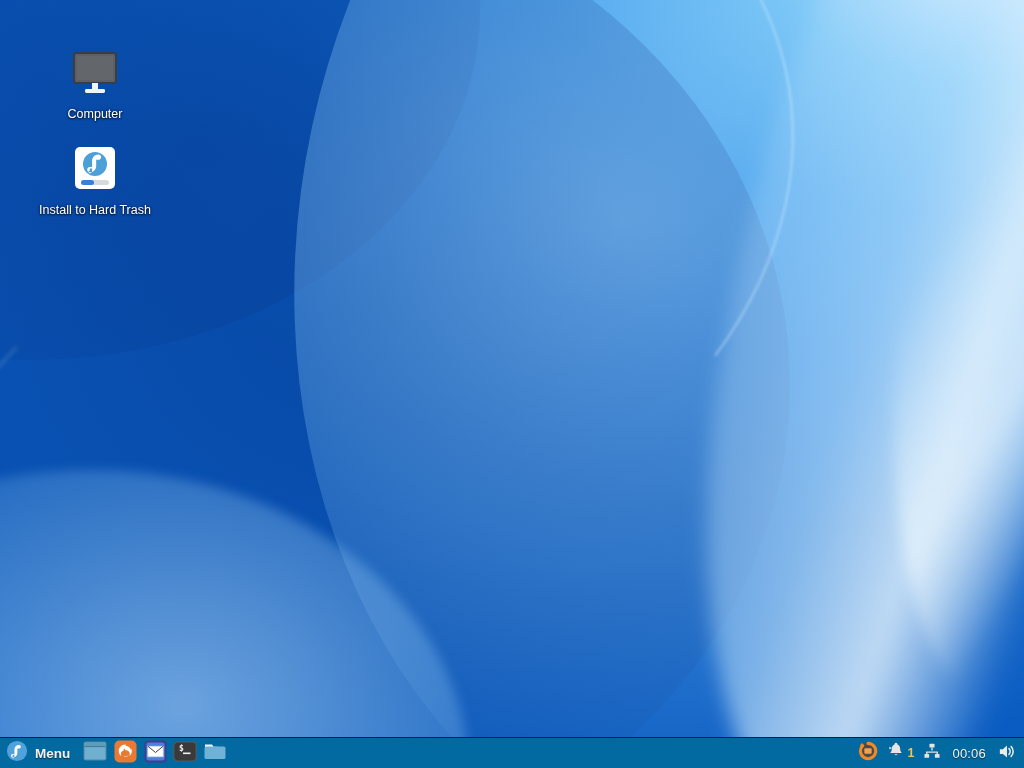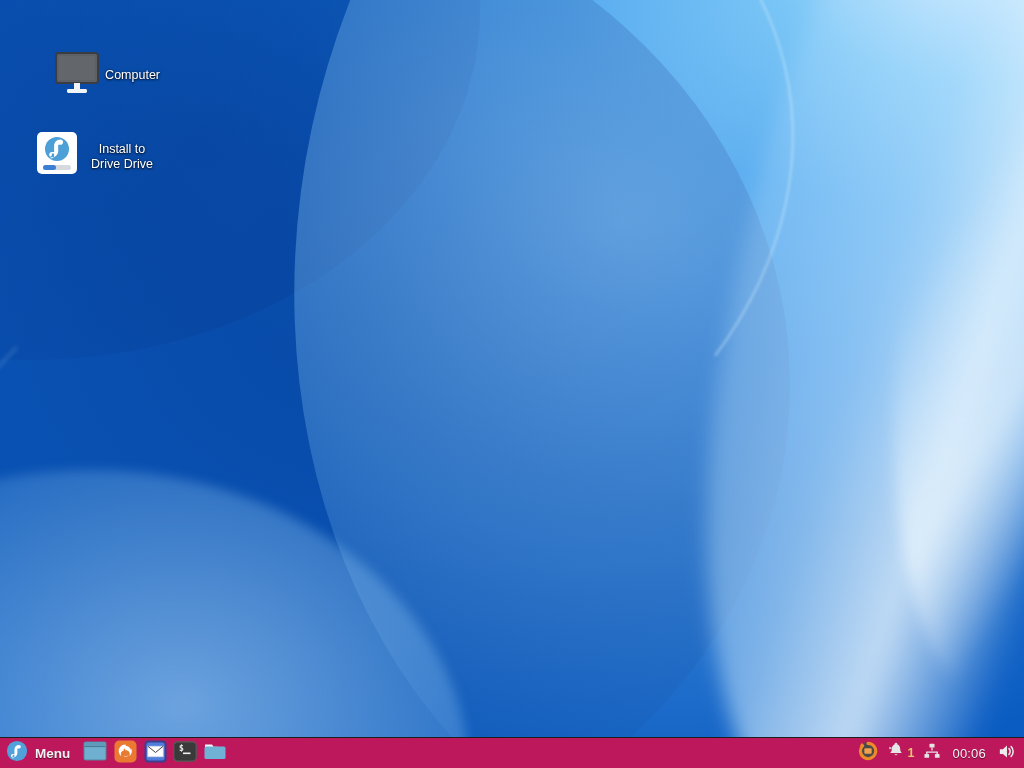--- a/index.html
+++ b/index.html
@@ -74,21 +74,21 @@
     left:-420px; top:-340px; width:900px; height:700px;
     background:radial-gradient(ellipse at 70% 70%, rgba(8,60,148,.55) 0%, rgba(10,74,165,0) 70%);
   }
 
   
   #desktop-icons{
     position:absolute; left:30px; top:44px; width:130px;
   }
   .desk-icon{
     width:130px;
-    display:flex; flex-direction:row; align-items:center;
+    display:flex; flex-direction:column; align-items:center;
     margin-bottom:18px;
     cursor:pointer;
     justify-content:flex-end;
   }
   .desk-icon .glyph{
     width:56px; height:56px;
     display:flex; align-items:center; justify-content:center;
     margin-bottom:7px;
   }
   .desk-icon .lbl{
@@ -97,21 +97,21 @@
     line-height:15px;
     text-align:center;
     text-shadow:0 1px 2px rgba(0,0,0,.75), 0 0 3px rgba(0,0,0,.55);
     max-width:126px;
     word-wrap:break-word;
   }
 
   
   #taskbar{
     position:absolute; left:0; bottom:0; width:1024px; height:31px;
-    background:#be185d;
+    background:#0369a1;
     border-top:1px solid #1d1d1d;
     display:flex; align-items:center;
     z-index:50;
   }
   #taskbar-left{ display:flex; align-items:center; height:100%; }
   #taskbar-right{
     margin-left:auto; display:flex; align-items:center; height:100%;
     padding-right:8px; gap:9px;
   }
   .menu-btn{
@@ -170,21 +170,21 @@
   <div class="desk-icon">
     <span class="glyph">
       <svg width="54" height="54" viewBox="0 0 54 54">
         <rect x="7" y="6" width="40" height="42" rx="5" fill="#ffffff"></rect>
         <circle cx="27" cy="23" r="12" fill="#4d9fd8"></circle>
         <path d="M30.5 13.6 c-3.6 0 -6.4 2.8 -6.4 6.4 v6.1 h-2.3 c-1.4 0 -2.6 1.2 -2.6 2.6 s1.2 2.6 2.6 2.6 c3.6 0 6.4 -2.8 6.4 -6.4 v-6.1 h2.3 c1.4 0 2.6 -1.2 2.6 -2.6 s-1.2 -2.6 -2.6 -2.6 z m-8.7 13.9 h2.3 v2.6 c0 1.3 -1 2.3 -2.3 2.3 c-0.7 0 -1.3 -0.6 -1.3 -1.3 s0.6 -1.3 1.3 -1.3 z" fill="#ffffff"></path>
         <rect x="13" y="39" width="28" height="5" rx="2.5" fill="#d6dade"></rect>
         <rect x="13" y="39" width="13" height="5" rx="2.5" fill="#3b7fd4"></rect>
       </svg>
     </span>
-    <span class="lbl">Install to Drive Drive</span>
+    <span class="lbl">Install to Hard Trash</span>
   </div>
 
 </div>
 
 <div id="taskbar">
 
   <div id="taskbar-left">
 
     <div class="menu-btn">
       <span>

